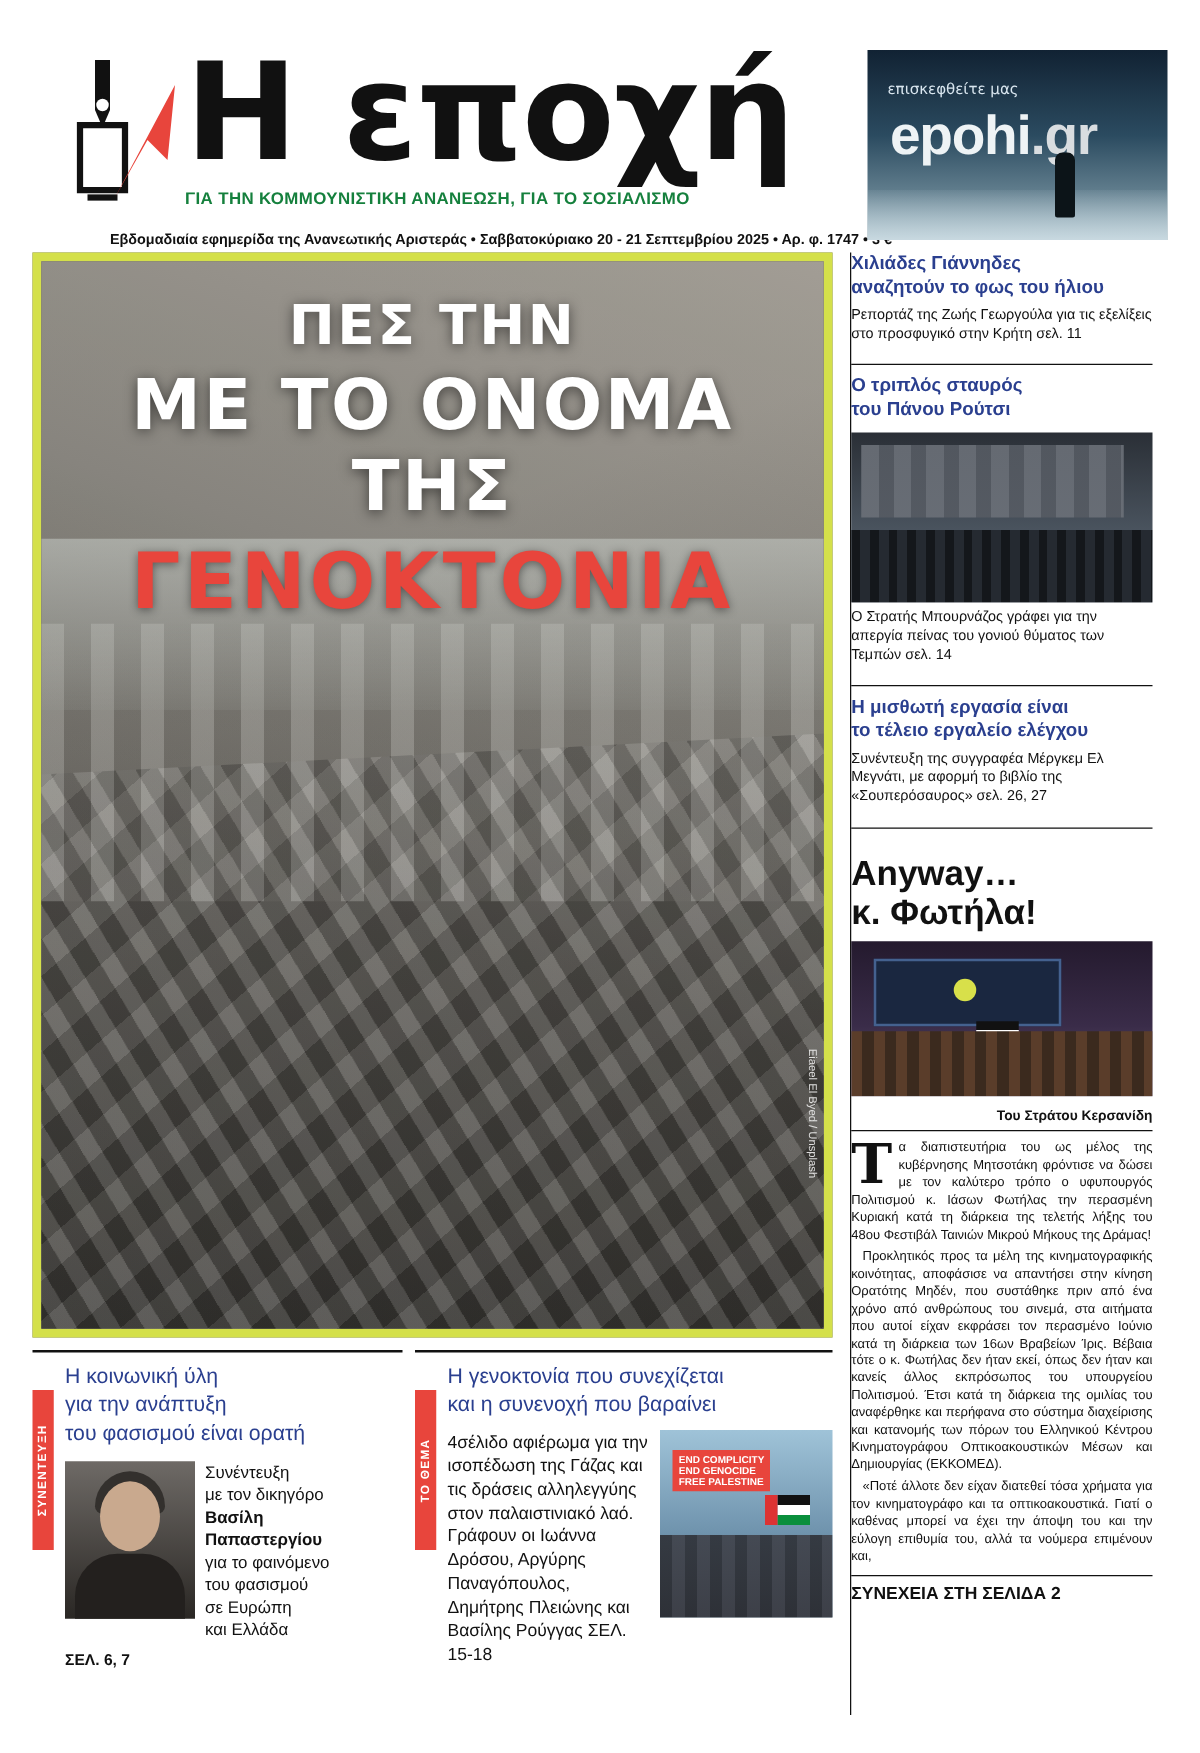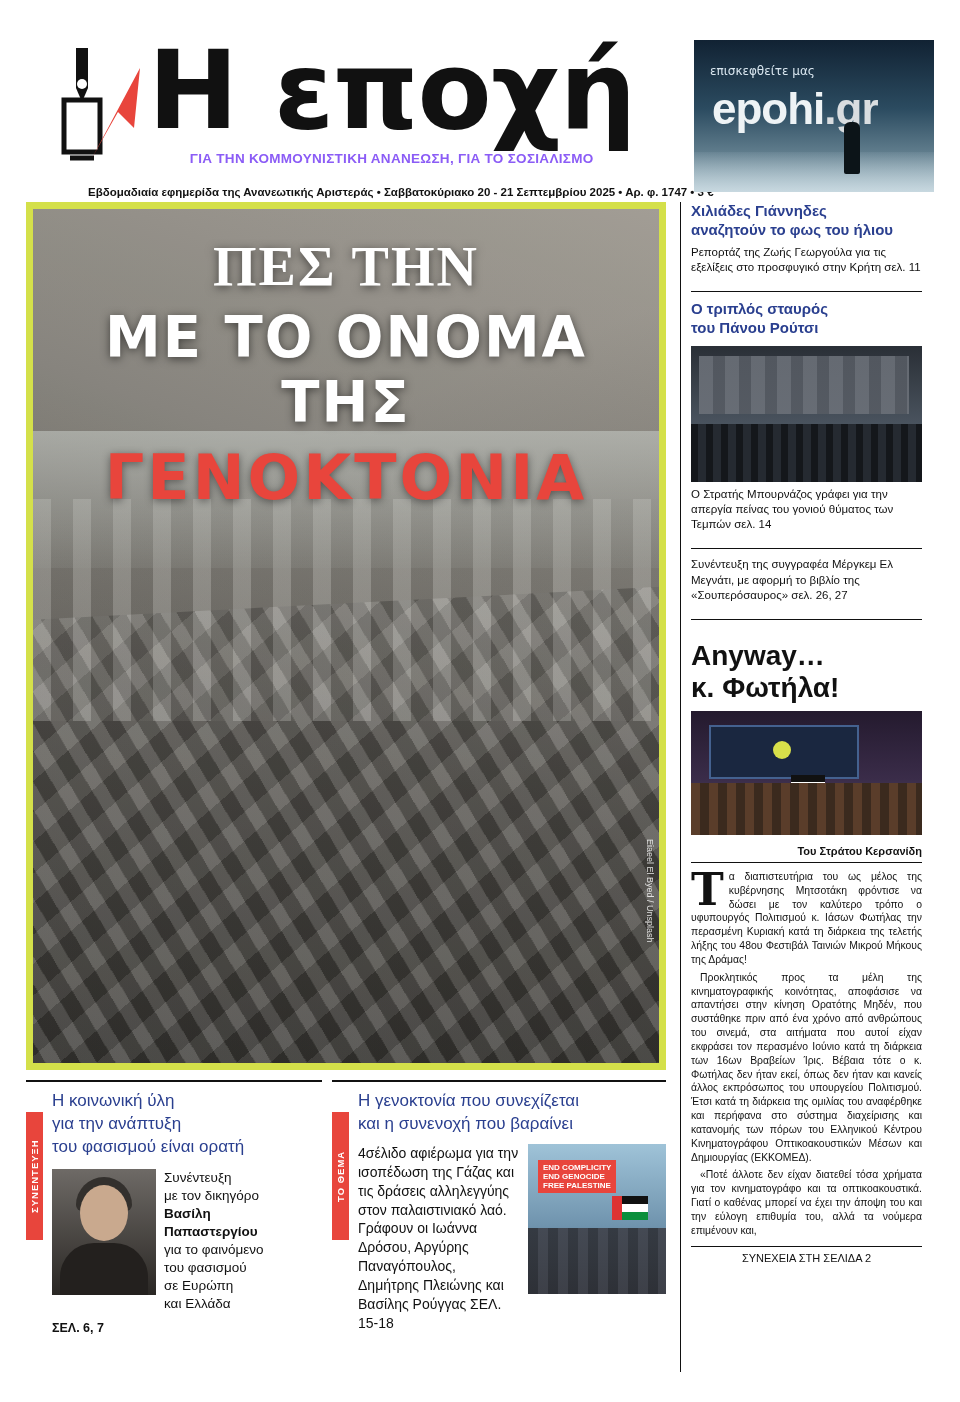--- a/index.html
+++ b/index.html
@@ -37,25 +37,24 @@
   .paper-title {
     font-family: "DejaVu Sans", sans-serif;
     font-weight: bold;
     font-size: 108px;
     line-height: 0.95;
     letter-spacing: -1px;
     color: #111;
   }
   .paper-slogan {
     margin-top: 8px;
-    text-align: center;
     font-size: 13.5px;
     font-weight: bold;
     letter-spacing: 0.3px;
-    color: #8b5cf6;
+    color: #15803d;
   }
   .issue-code {
     position: absolute;
     right: 84px; top: 118px;
     font-size: 12px;
     font-weight: bold;
     writing-mode: vertical-rl;
     letter-spacing: 1px;
     color: #111;
   }
@@ -109,21 +108,20 @@
     position: relative;
     display: flex;
     gap: 14px;
     margin-top: 6px;
     height: 1170px;
   }
   .left-col { width: 640px; display: flex; flex-direction: column; }
   .right-col {
     width: 242px;
     border-left: 1px solid #111;
-    padding-left: 10px;
     position: relative;
   }
 
   
   .lead-photo {
     position: relative;
     height: 868px;
     border: 7px solid #d4e04a;
     background: #6d6a64;
     overflow: hidden;
@@ -157,21 +155,21 @@
   }
   .headline {
     position: absolute;
     left: 0; right: 0; top: 26px;
     text-align: center;
     font-family: "DejaVu Sans", sans-serif;
     font-weight: bold;
     color: #fff;
     text-shadow: 0 2px 10px rgba(0,0,0,.55);
   }
-  .headline .l1 { font-size: 56px; letter-spacing: 2px; font-family: Liberation Serif, serif; }
+  .headline .l1 { font-size: 44px; letter-spacing: 2px; }
   .headline .l2 { font-size: 56px; letter-spacing: 2px; margin-top: 6px; }
   .headline .l3 {
     margin-top: 6px;
     font-size: 62px;
     letter-spacing: 3px;
     color: #e8453c;
     text-shadow: 0 2px 8px rgba(0,0,0,.45);
   }
   .photo-credit {
     position: absolute;
@@ -346,23 +344,22 @@
     font-family: "DejaVu Serif", serif;
     font-size: 44px;
     line-height: 36px;
     font-weight: bold;
     padding: 2px 5px 0 0;
   }
   .continue {
     margin-top: 8px;
     border-top: 1px solid #111;
     padding-top: 5px;
-    text-align: center;
-    font-size: 11px;
-    font-weight: normal;
+    font-size: 14px;
+    font-weight: bold;
   }
 </style>
 </head>
 <body>
 
 <div class="page">
 
   <div class="masthead">
 
     <div class="logo-wrap">
@@ -475,20 +472,22 @@
         <div class="rc-photo-1">
           <div class="bld"></div>
           <div class="people"></div>
         </div>
         <div class="rc-text">Ο Στρατής Μπουρνάζος γράφει για την απεργία πείνας του γονιού θύματος των Τεμπών σελ. 14</div>
       </div>
 
       <div class="rc-sep"></div>
 
       <div class="rc-item">
+        <div class="rc-title" style="white-space:pre-line">Η μισθωτή εργασία είναι
+το τέλειο εργαλείο ελέγχου</div>
         <div class="rc-text">Συνέντευξη της συγγραφέα Μέργκεμ Ελ Μεγνάτι, με αφορμή το βιβλίο της «Σουπερόσαυρος» σελ. 26, 27</div>
       </div>
 
       <div class="rc-sep"></div>
 
       <div class="anyway">
         <div>Anyway…</div>
         <div class="l2">κ. Φωτήλα!</div>
       </div>
 

